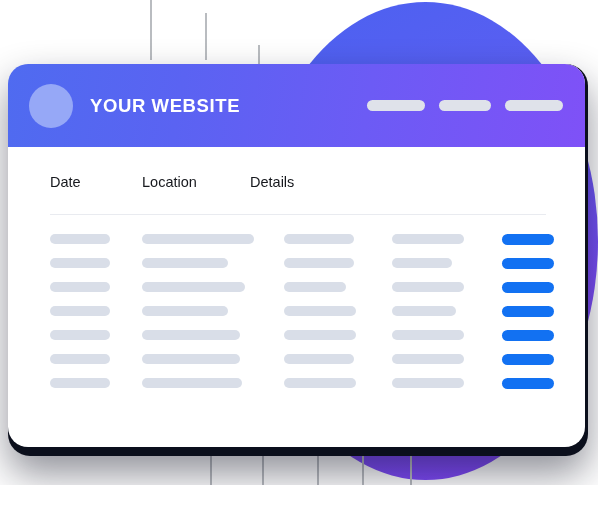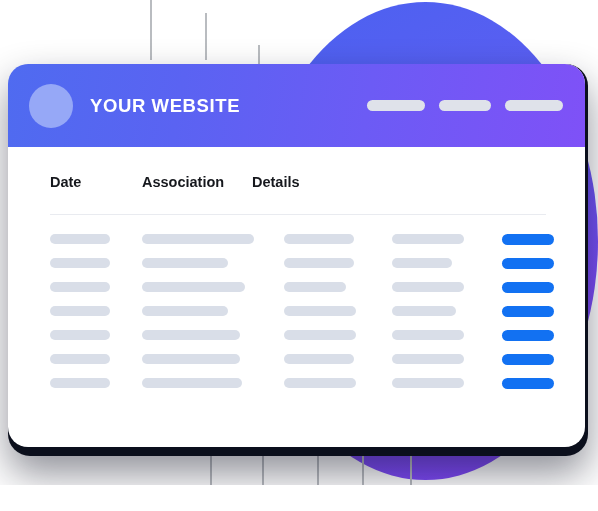--- a/index.html
+++ b/index.html
@@ -123,21 +123,21 @@
   .table { width: 100%; }
 
   .thead {
     display: flex;
     align-items: flex-start;
   }
 
   .th {
     color: #16181d;
     font-size: 14.5px;
-    font-weight: bold;
+    font-weight: normal;
     white-space: nowrap;
   }
 
   .col-date       { width: 92px;  flex: 0 0 92px; }
   .col-event      { width: 142px; flex: 0 0 142px; }
   .col-location   { width: 108px; flex: 0 0 108px; }
   .col-assoc      { width: 110px; flex: 0 0 110px; }
   .col-details    { width: 66px;  flex: 0 0 66px; }
 
   .divider {
@@ -199,21 +199,21 @@
           <div class="nav-pill w2" style="width: 52px;"></div>
           <div class="nav-pill w3" style="width: 58px;"></div>
         </div>
     </div>
 
     <div class="card">
       <div class="table">
 
         <div class="thead" id="table-head">
             <div class="th col-date">Date</div>
-            <div class="th col-assoc">Association</div>
+            <div class="th col-location">Location</div>
             <div class="th col-details">Details</div>
           </div>
 
         <div class="divider"></div>
 
         <div class="tbody" id="table-body">
             <div class="row">
               <div class="col-date">
                 <div class="bar" style="width: 60px; background: rgb(217, 222, 232);"></div>
               </div>

